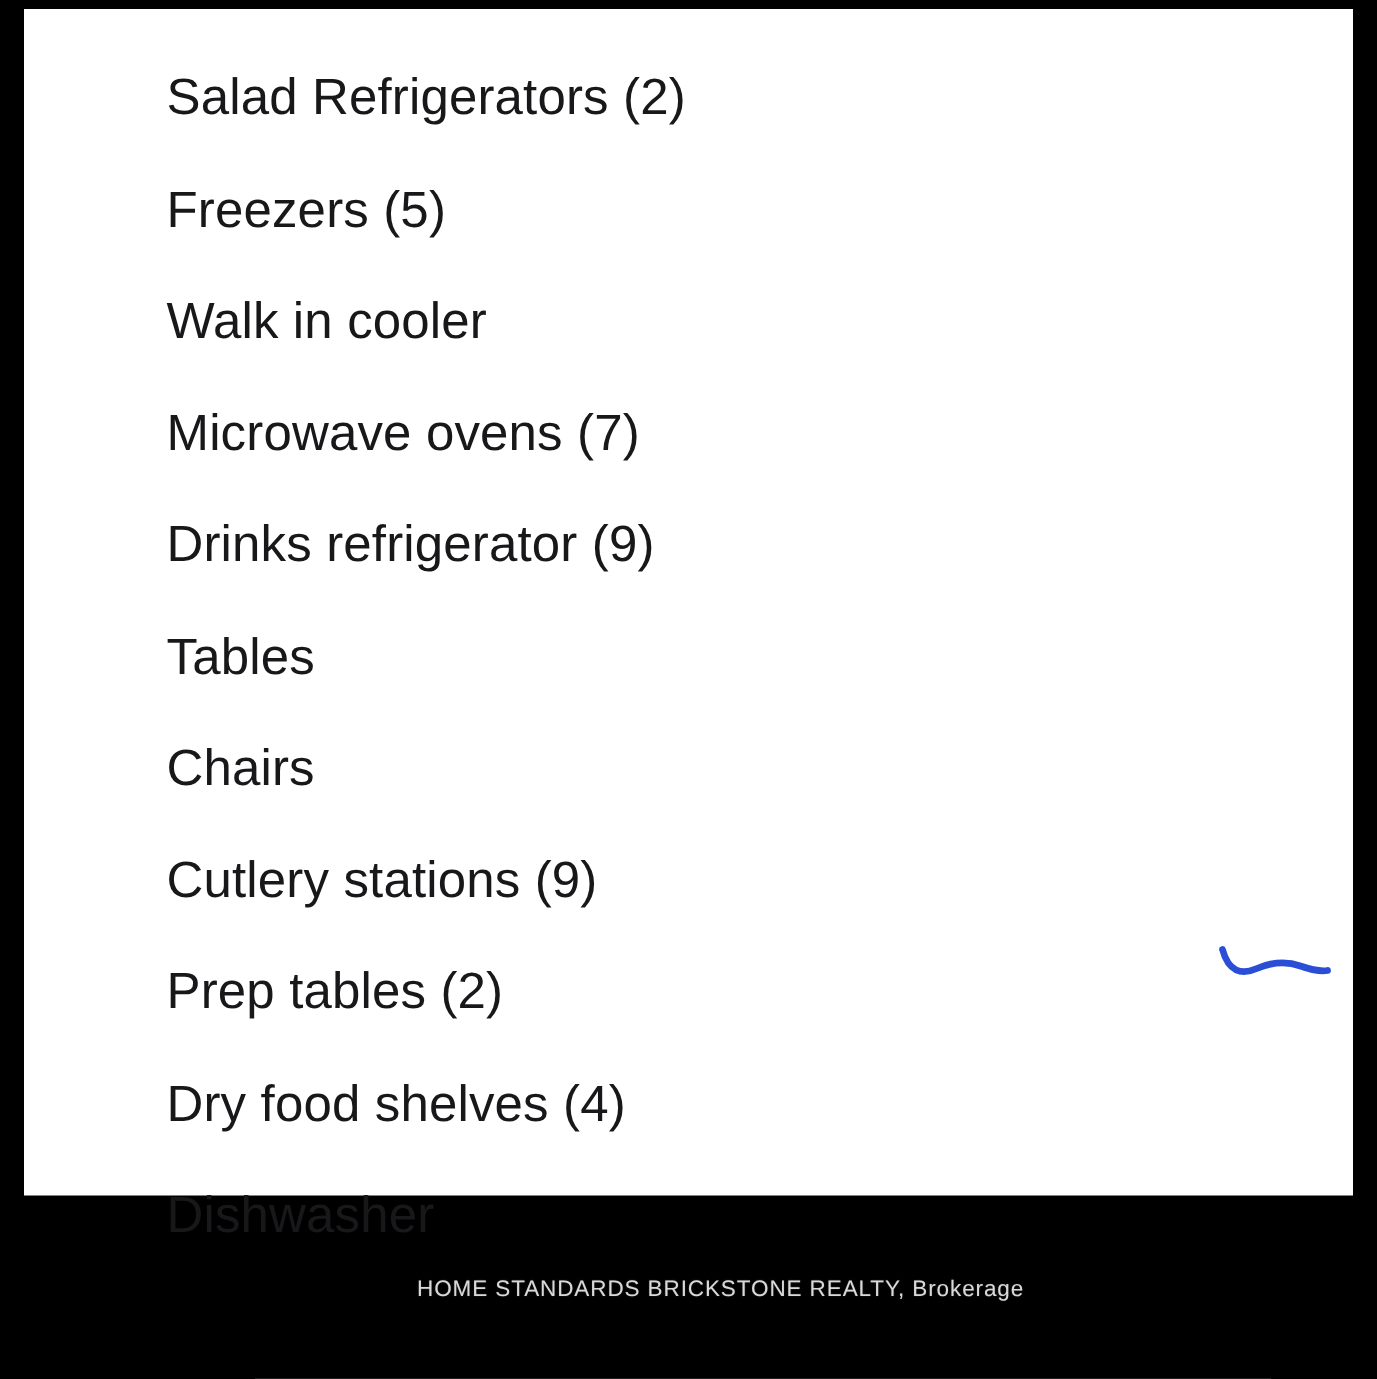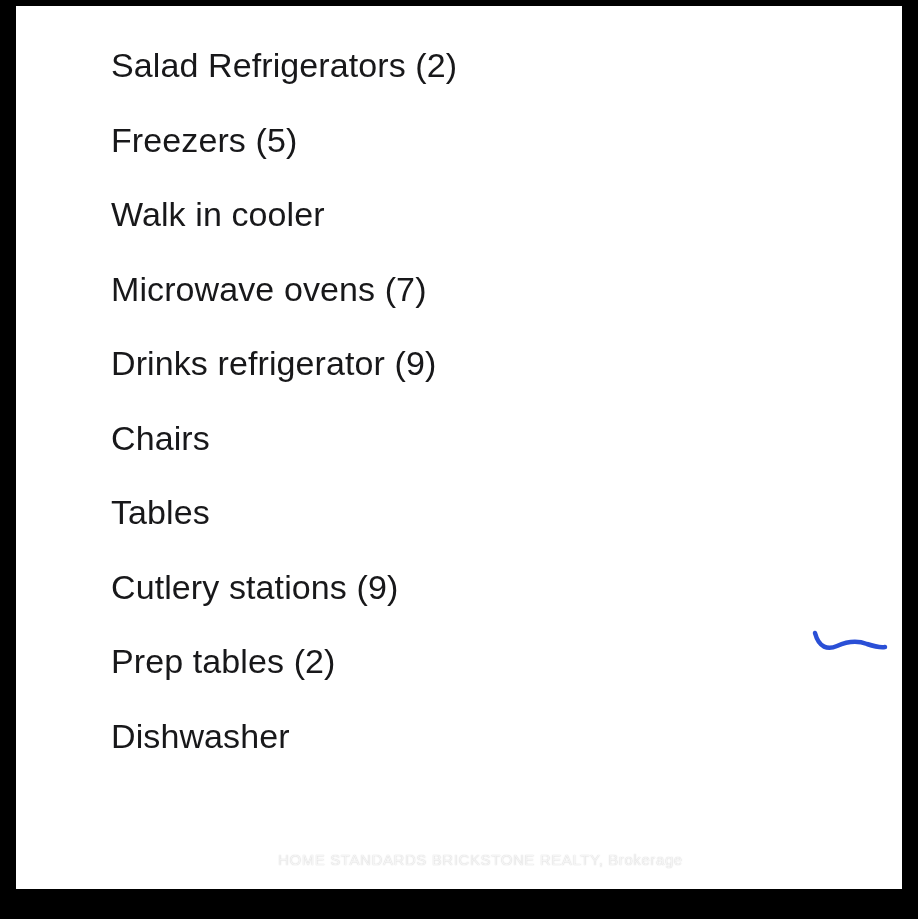--- a/index.html
+++ b/index.html
@@ -17,21 +17,21 @@
     position: relative;
     width: 918px;
     height: 919px;
     background: #000000;
   }
   #sheet {
     position: absolute;
     left: 16px;
     top: 6px;
     width: 886px;
-    height: 883px;
+    height: 791px;
     background: #ffffff;
   }
   #list {
     position: absolute;
     left: 95px;
     top: 22px;
     width: 760px;
   }
   .line {
     font-size: 34px;
@@ -66,24 +66,25 @@
 
 <div id="page">
   <div id="sheet">
 
     <div id="list">
       <div class="line">Salad Refrigerators (2)</div>
       <div class="line">Freezers (5)</div>
       <div class="line">Walk in cooler</div>
       <div class="line">Microwave ovens (7)</div>
       <div class="line">Drinks refrigerator (9)</div>
+      <div class="line">Tables</div>
       <div class="line">Chairs</div>
-      <div class="line">Tables</div>
       <div class="line">Cutlery stations (9)</div>
       <div class="line">Prep tables (2)</div>
+      <div class="line">Dry food shelves (4)</div>
       <div class="line">Dishwasher</div>
     </div>
 
     <svg id="scribble" viewBox="0 0 80 50" xmlns="http://www.w3.org/2000/svg">
       <path d="M4 22 C8 37, 17 39, 26 35 C35 31, 45 29, 56 33 C62 35, 68 37, 74 36" fill="none" stroke="#2a4fd6" stroke-width="4.5" stroke-linecap="round" stroke-linejoin="round"></path>
     </svg>
 
     <div id="watermark">HOME STANDARDS BRICKSTONE REALTY, Brokerage</div>
 
   </div>

